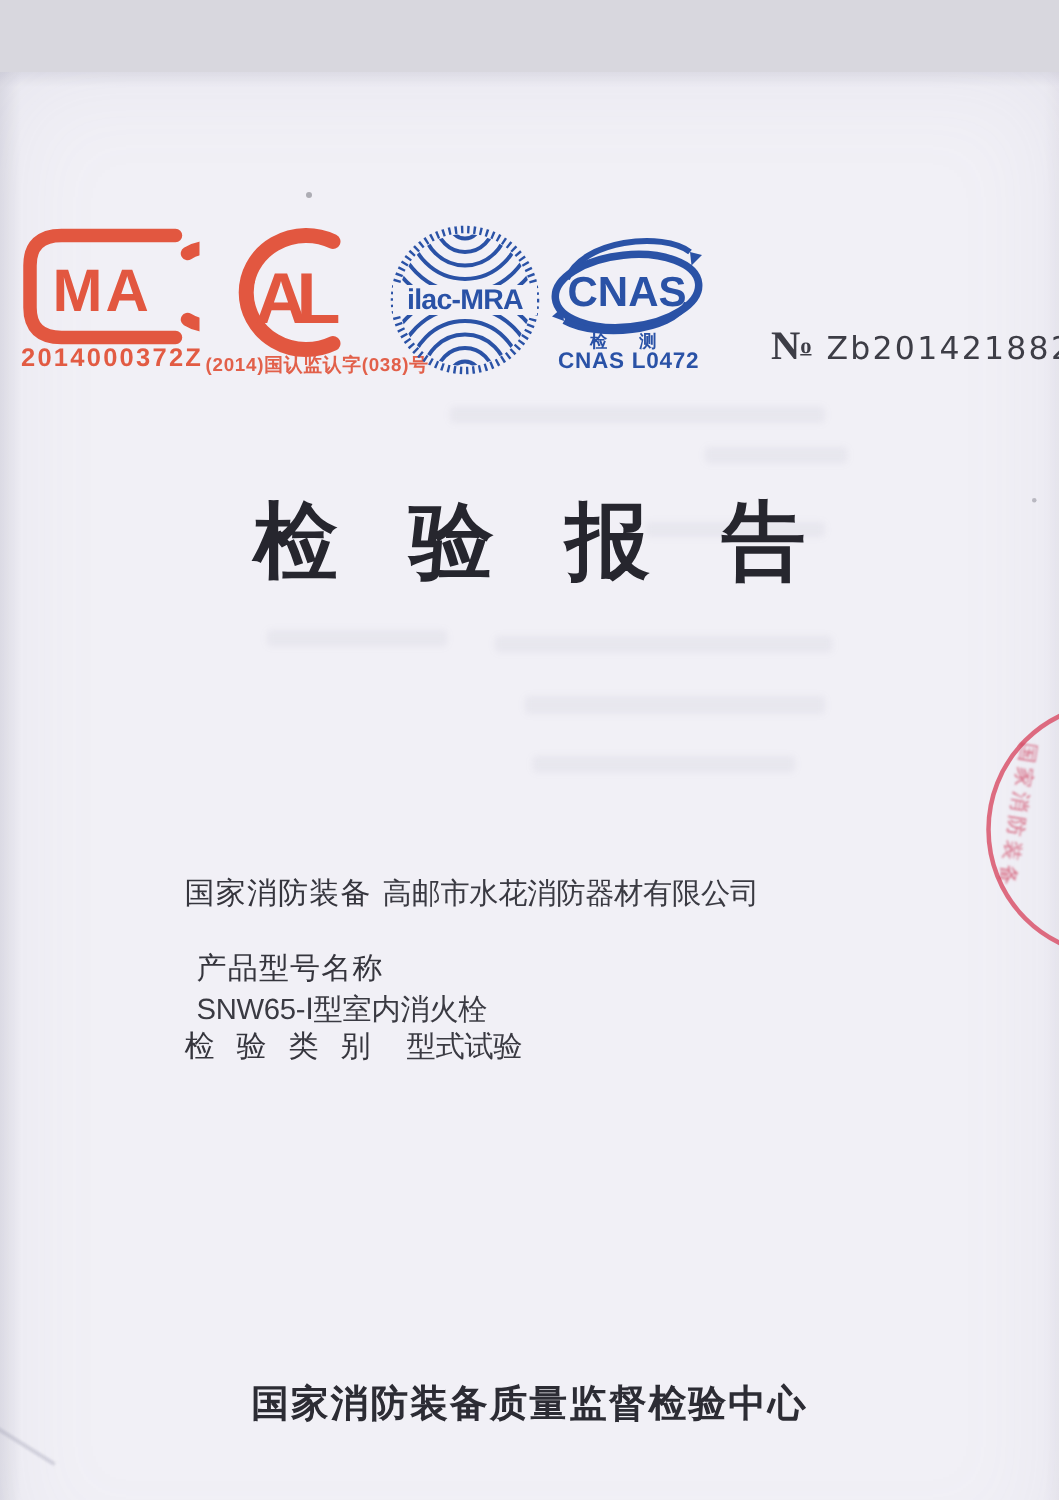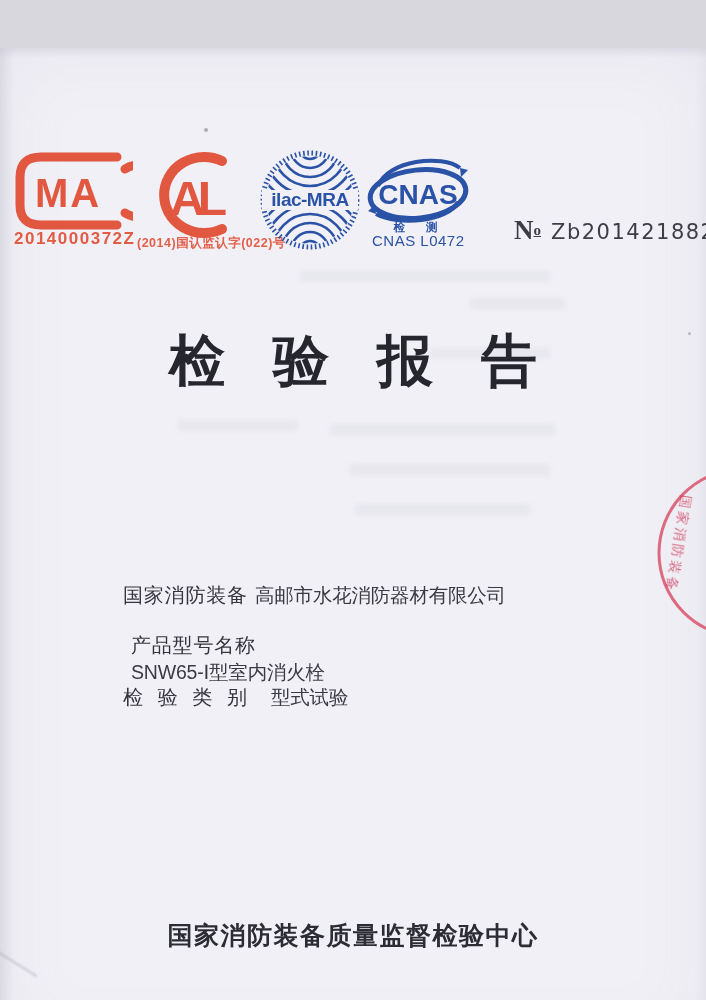--- a/index.html
+++ b/index.html
@@ -17,21 +17,21 @@
   .abs{position:absolute;}
 
   
   .logo-cma{left:13px;top:103px;width:120px;height:80px;}
   .cma-no{left:14px;top:181px;font-size:17px;font-weight:700;color:#e25b43;letter-spacing:1.5px;}
   .logo-cal{left:144px;top:101px;width:106px;height:92px;}
   .cal-line{left:137px;top:187px;font-size:12.5px;font-weight:700;color:#e2604a;letter-spacing:.5px;}
   .logo-ilac{left:258px;top:99px;width:104px;height:106px;}
   .logo-cnas{left:364px;top:104px;width:108px;height:72px;}
   .cnas-sub1{left:390px;top:172px;width:60px;text-align:center;font-size:11.5px;color:#2a52a6;letter-spacing:9px;font-weight:600;}
-  .cnas-sub2{left:372px;top:184px;font-size:15px;font-weight:400;color:#2a52a6;letter-spacing:.5px;}
+  .cnas-sub2{left:372px;top:184px;font-size:15px;font-weight:700;color:#2a52a6;letter-spacing:.5px;}
 
   .report-no{left:514px;top:167px;color:#3d3d46;white-space:nowrap;}
   .report-no .no-n{font-family:"Liberation Serif", serif;font-size:27px;font-weight:600;}
   .report-no .no-o{font-family:"Liberation Serif", serif;font-size:15px;font-weight:600;text-decoration:underline;vertical-align:4px;margin-right:10px;}
   .report-no .no-num{font-size:21px;letter-spacing:1.5px;font-family:"DejaVu Sans", sans-serif;}
 
   
   .title{left:0;right:0;top:276px;display:flex;justify-content:center;}
   .title-text{
     font-size:56px;font-weight:600;color:#26262e;
@@ -84,21 +84,21 @@
     <path d="M104,6 H28 Q7,6 7,26 V54 Q7,74 28,74 H104" fill="none" stroke="#e25740" stroke-width="9" stroke-linecap="round"></path>
     <path d="M88,18 A26,26 0 1 1 88,62" fill="none" stroke="#e25740" stroke-width="9" stroke-linecap="round" transform="translate(24,0)"></path>
     <text x="22" y="56" font-size="40" font-weight="700" fill="#e25740" font-family="Liberation Sans, sans-serif" letter-spacing="2">MA</text>
   </svg>
   <div class="abs cma-no">2014000372Z</div>
 
   <svg class="abs logo-cal" viewBox="0 0 106 92">
     <path d="M78,12 A40,38 0 1 0 78,80" fill="none" stroke="#e25740" stroke-width="10" stroke-linecap="round"></path>
     <text x="26" y="66" font-size="48" font-weight="700" fill="#e25740" font-family="Liberation Sans, sans-serif" letter-spacing="-7">AL</text>
   </svg>
-  <div class="abs cal-line">(2014)国认监认字(022)号</div>
+  <div class="abs cal-line">(2014)国认监认字(038)号</div>
 
   <svg class="abs logo-ilac" viewBox="0 0 104 106">
     <defs>
         <clipPath id="ilacClip">
           <circle cx="52" cy="53" r="44"></circle>
         </clipPath>
       </defs>
     <circle cx="52" cy="53" r="47" fill="none" stroke="#2a52a6" stroke-width="5" stroke-dasharray="1.6 2.6"></circle>
     <g clip-path="url(#ilacClip)" fill="none" stroke="#2a52a6" stroke-width="2.6">
       <circle cx="52" cy="2" r="10"></circle>

